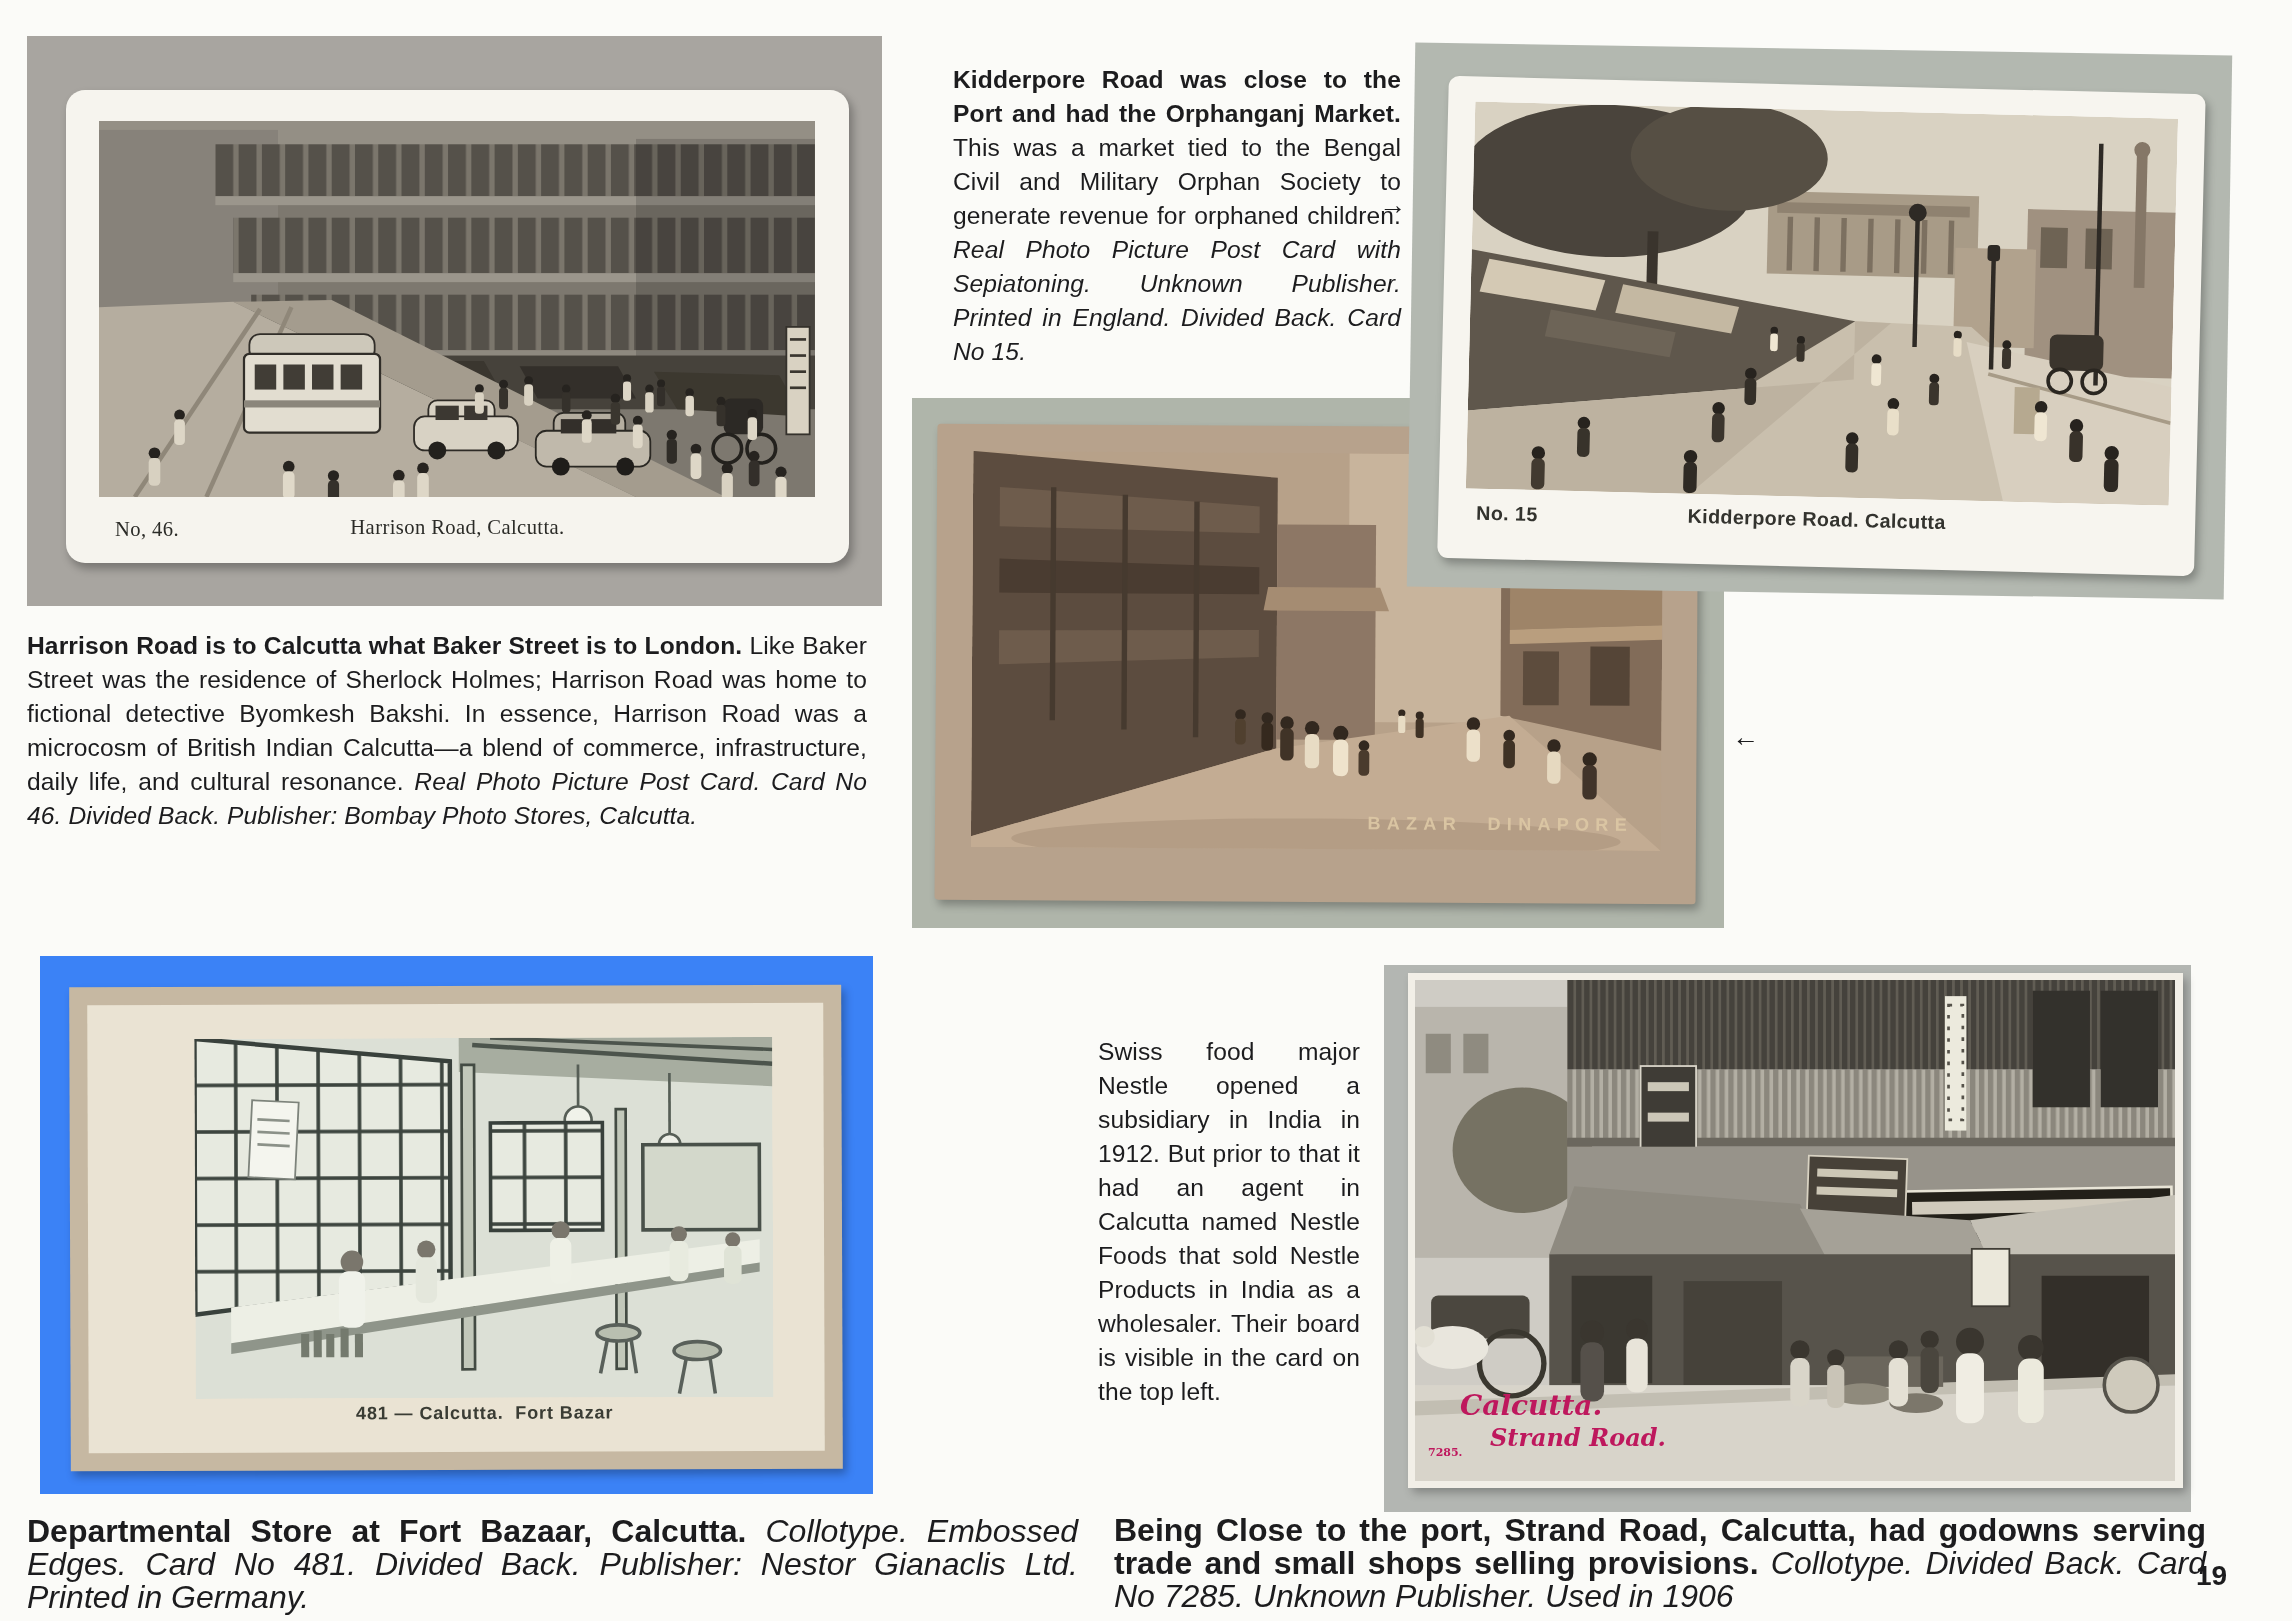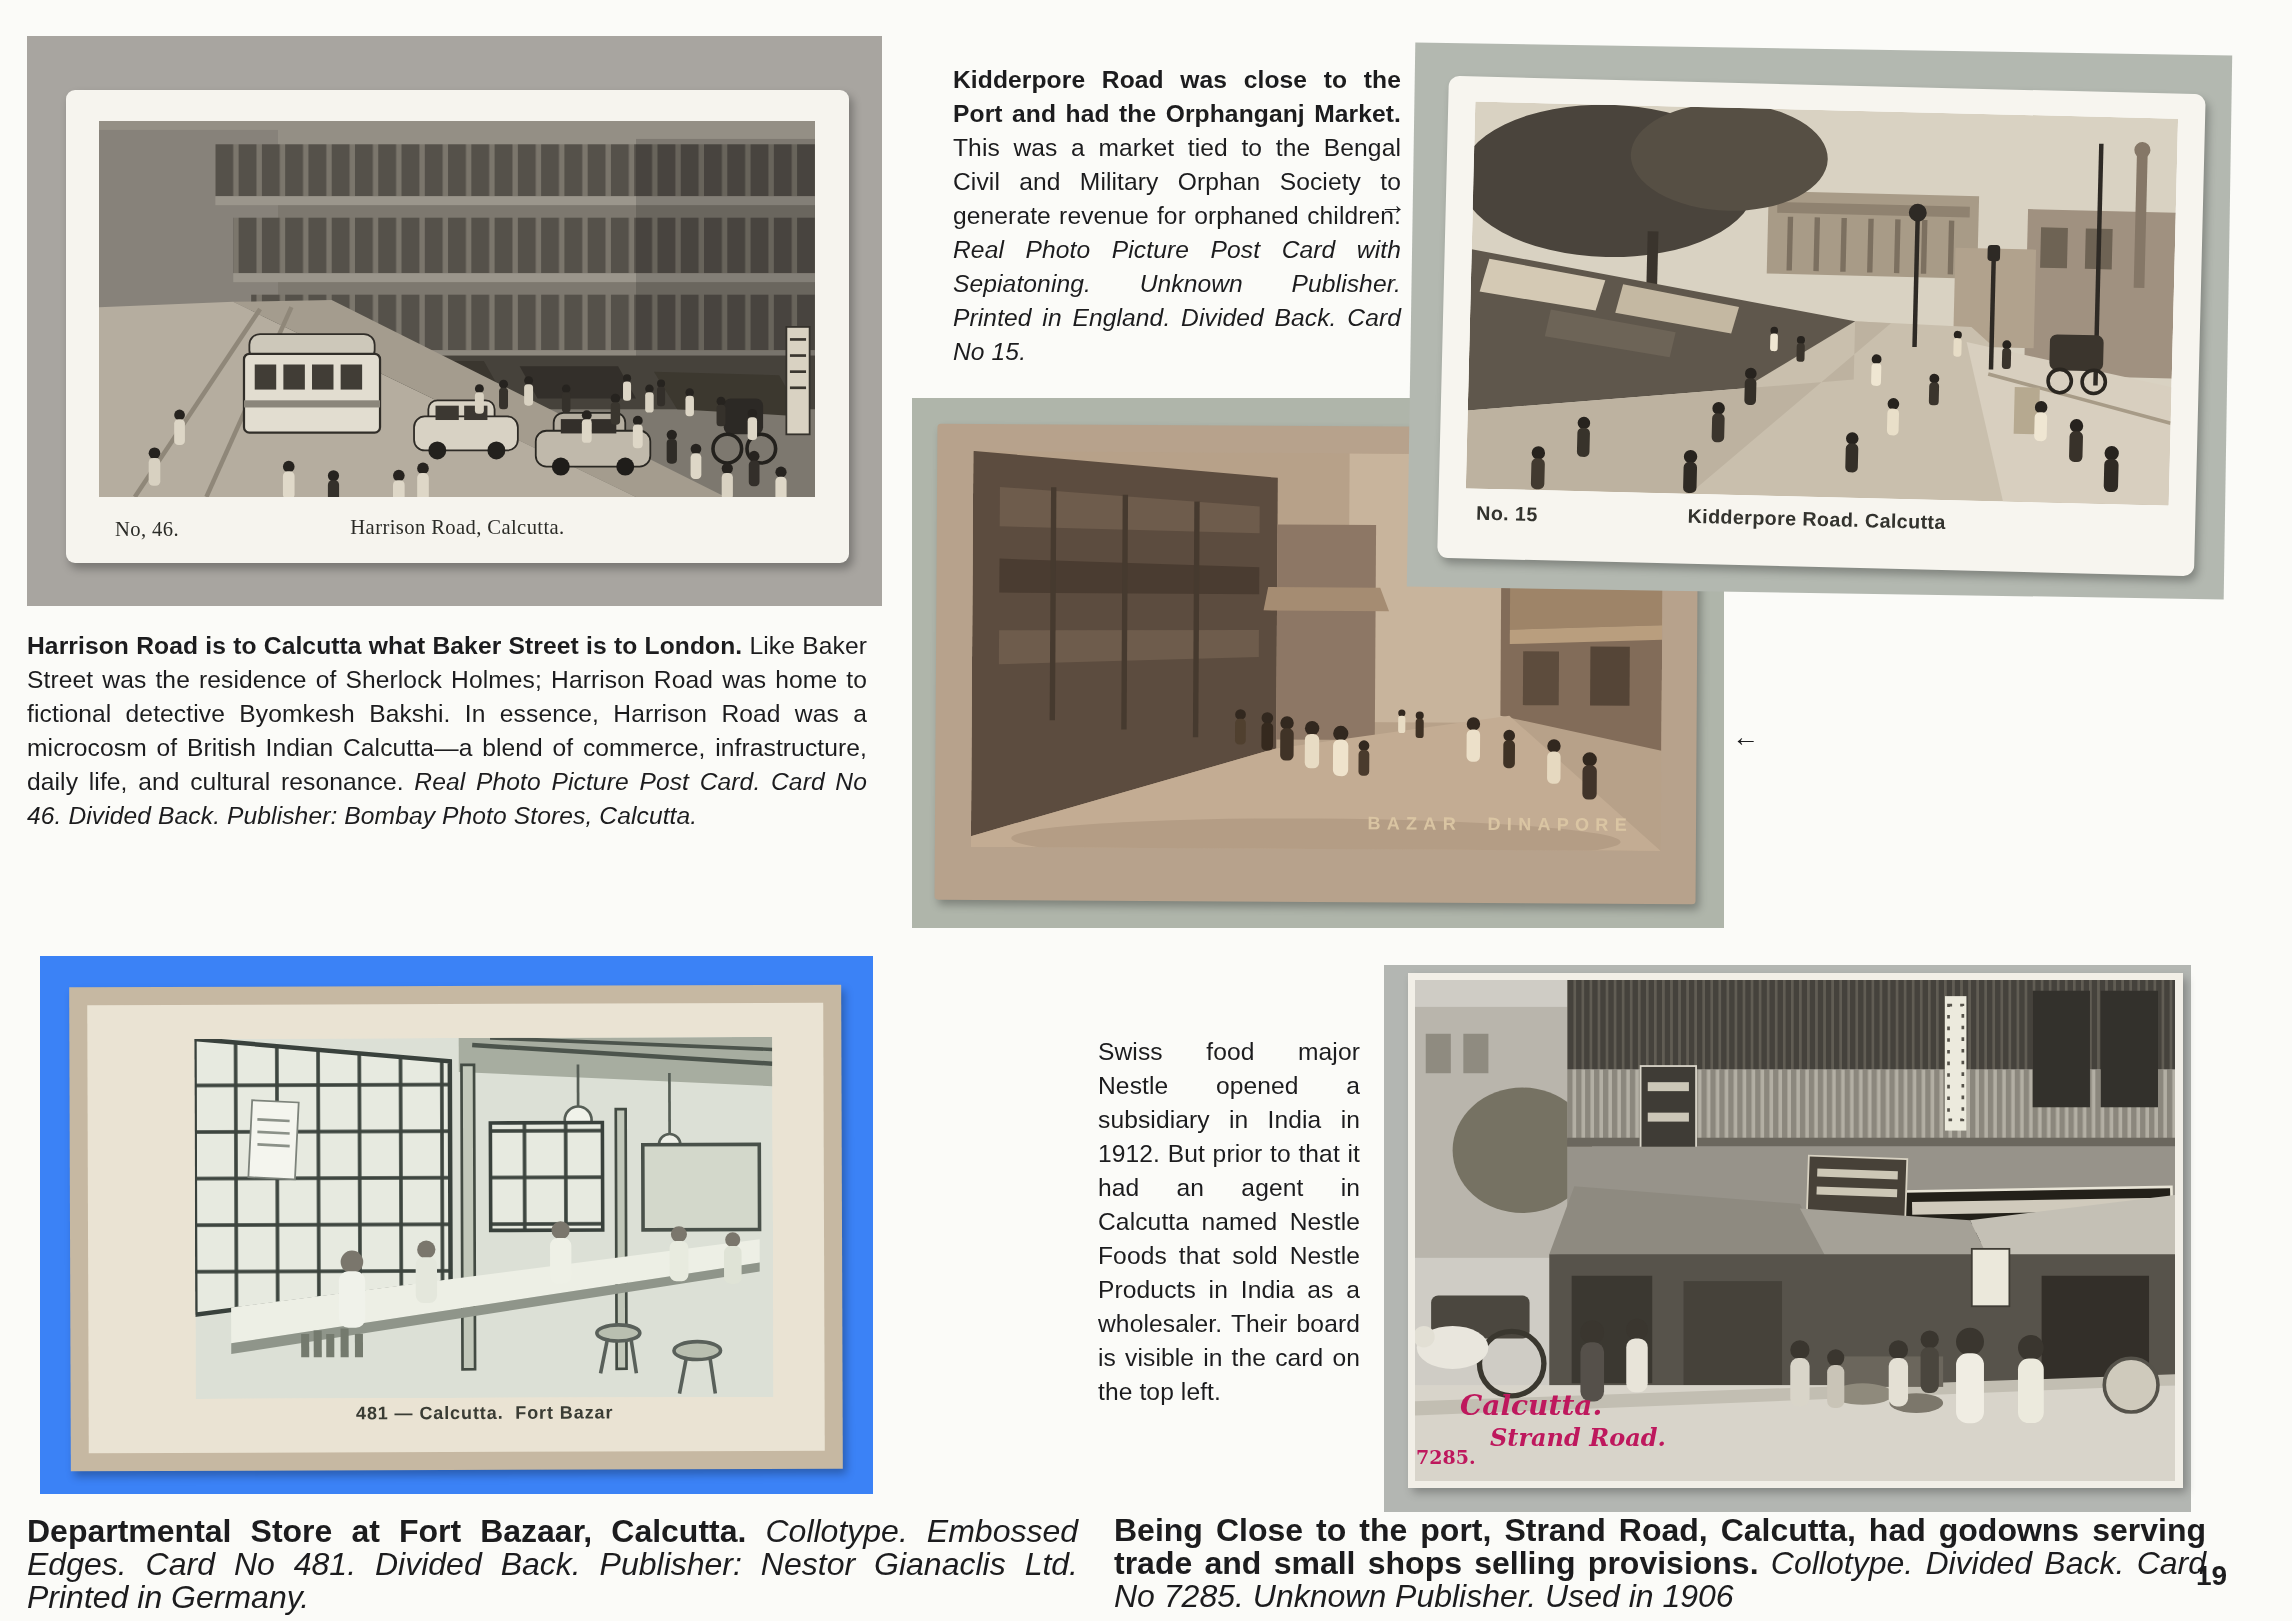--- a/index.html
+++ b/index.html
@@ -28,21 +28,21 @@
   .cap-strand{left:1114px;top:1514px;width:1092px}
 
   .arrow{position:absolute;font-size:27px;font-weight:700;color:#1c1c1e}
   .arrow-right{left:1379px;top:190px}
   .arrow-left{left:1732px;top:722px}
 
   .page-number{position:absolute;left:2196px;top:1560px;font-size:28px;font-weight:700}
 
   
   .mat-harrison{left:27px;top:36px;width:855px;height:570px;background:#a8a5a0}
-  .card-harrison{left:39px;top:54px;width:783px;height:473px;background:#f6f4ee;border-radius:9px}
+  .card-harrison{left:39px;top:54px;width:783px;height:473px;background:#f6f4ee;border-radius:19px}
   .photo-harrison{left:33px;top:31px;width:716px;height:376px}
   .pc-serif{position:absolute;font-family:"Liberation Serif",serif;font-size:20.6px;color:#2b2b27;letter-spacing:0.4px}
   .harrison-no{left:49px;top:428px}
   .harrison-cap{left:0;top:426px;width:100%;text-align:center}
 
   
   .mat-kidderpore{left:1411px;top:49px;width:817px;height:544px;background:#b3b8b0;transform:rotate(.9deg);z-index:2}
   .card-kidderpore{left:32px;top:36px;width:757px;height:482px;background:#f7f5ef;border-radius:10.7px;transform:rotate(.5deg)}
   .photo-kidderpore{left:27px;top:25px;width:703px;height:387px}
   .pc-sans{position:absolute;font-size:19.7px;font-weight:600;color:#33332e;letter-spacing:0.4px}
@@ -64,21 +64,21 @@
   .fort-cap{position:absolute;left:125px;top:417px;width:578px;text-align:center;
             font-size:18px;font-weight:700;color:#3a3c34;white-space:pre;letter-spacing:0.9px}
 
   
   .mat-strand{left:1384px;top:965px;width:807px;height:547px;background:#b3b6b2}
   .card-strand{left:24px;top:8px;width:775px;height:515px;background:#f2efe7}
   .photo-strand{left:7.2px;top:7.2px;width:760px;height:501px}
   .strand-red{position:absolute;font-family:"DejaVu Serif",serif;font-style:italic;font-weight:700;color:#be185d}
   .strand-city{left:52px;top:416px;font-size:28px}
   .strand-road{left:82px;top:450px;font-size:24px}
-  .strand-no{left:8px;top:473px;font-size:19px;font-style:normal}
+  .strand-no{left:20px;top:473px;font-size:11px;font-style:normal}
 </style>
 </head>
 <body>
 
 <div class="page">
 
   <div class="mat mat-harrison">
     <div class="card card-harrison">
       <div class="photo photo-harrison">
         <svg viewBox="0 0 800 420" preserveAspectRatio="none">

